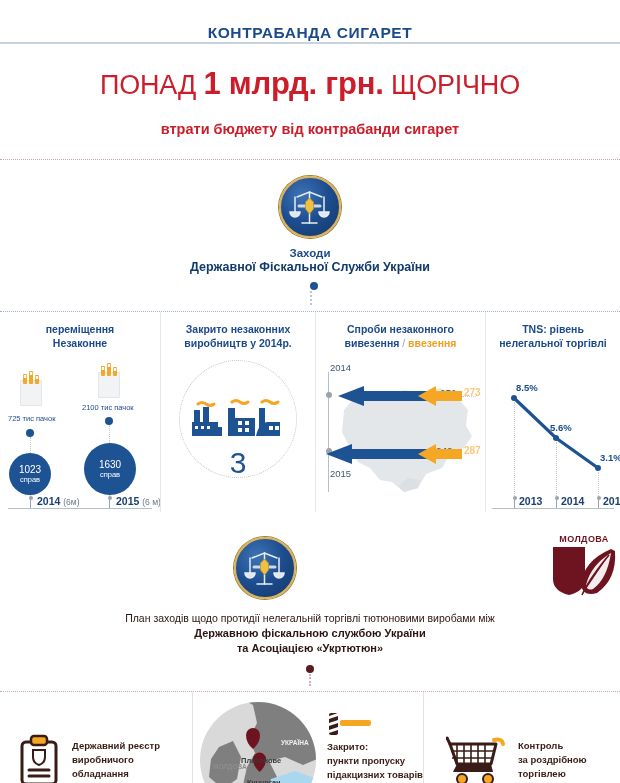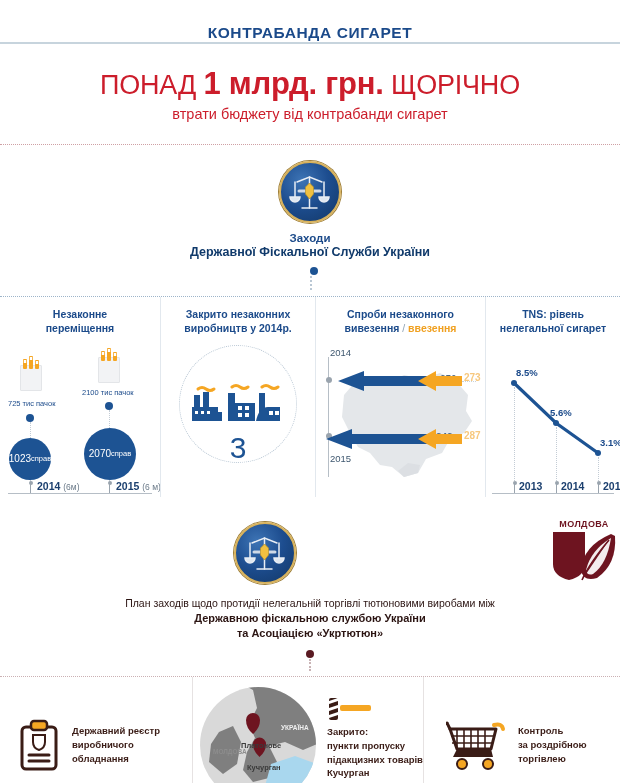--- a/index.html
+++ b/index.html
@@ -25,22 +25,22 @@
 
   
   .hero { padding-top: 22px; text-align: center; }
   .hero-main {
     font-size: 27px; color: #cc1d2b; letter-spacing: -0.2px;
     white-space: nowrap;
   }
   .hero-main .lite { font-weight: normal; }
   .hero-main .bold { font-weight: bold; font-size: 31px; }
   .hero-sub {
-    margin-top: 4px;
-    font-size: 14.5px; color: #cc1d2b; font-weight: normal; text-align: center;
+    margin-top: 19px;
+    font-size: 14.5px; color: #cc1d2b; font-weight: bold; text-align: center;
   }
   .hero-rule {
     margin: 22px 0 0 0; height: 0;
     border-top: 1px dotted #cfa0a4;
   }
 
   
   .emblem-block { text-align: center; padding-top: 16px; }
   .seal {
     width: 62px; height: 62px; margin: 0 auto;
@@ -98,21 +98,21 @@
   }
   .sm-dot {
     position: absolute; width: 8px; height: 8px; border-radius: 50%;
     background: #1d5393;
   }
   .dotline {
     position: absolute; width: 0; border-left: 1px dotted #c3ccd5;
   }
   .bubble {
     position: absolute; border-radius: 50%; background: #1d5393;
-    color: #fff; display: flex; flex-direction: row;
+    color: #fff; display: flex; flex-direction: column;
     align-items: center; justify-content: center; line-height: 1.05;
   }
   .bubble .num { font-size: 10px; font-weight: normal; }
   .bubble .wrd { font-size: 7.5px; }
   .axis {
     position: absolute; left: 8px; right: 8px; bottom: 16px;
     height: 1px; background: #b6bec6;
   }
   .tick {
     position: absolute; bottom: 17px; width: 1px; height: 9px; background: #9aa4ae;
@@ -256,22 +256,22 @@
     <div class="conn-dot"></div>
     <div class="conn-line"></div>
   </div>
   <div class="sec-rule"></div>
 </div>
 
 <div class="cols">
 
   <div class="col c1">
     <div class="col-title">
+      <div>переміщення</div>
       <div>Незаконне</div>
-      <div>переміщення</div>
     </div>
     <div class="c1-body">
 
       <div class="pack" style="left:20px; top:30px;">
         <svg class="cigs" width="21" height="13" viewBox="0 0 21 13">
           <g fill="#f5a623">
             <rect x="2" y="3" width="4" height="10" rx="1"></rect>
             <rect x="8" y="0" width="4" height="13" rx="1"></rect>
             <rect x="14" y="4" width="4" height="9" rx="1"></rect>
           </g>
@@ -304,21 +304,21 @@
             <rect x="8.8" y="1" width="2.4" height="3"></rect>
             <rect x="14.8" y="5" width="2.4" height="3"></rect>
           </g>
         </svg>
         <div class="box"></div>
       </div>
       <div class="pack-label" style="left:82px; top:53px;">2100 тис пачок</div>
       <div class="sm-dot" style="left:105px; top:67px;"></div>
       <div class="dotline" style="left:109px; top:75px; height:18px;"></div>
       <div class="bubble" style="left:84px; top:93px; width:52px; height:52px;">
-        <div class="num">2070</div>
+        <div class="num">1630</div>
         <div class="wrd">справ</div>
       </div>
       <div class="dotline" style="left:109px; top:145px; height:14px;"></div>
 
       <div class="axis"></div>
       <div class="tick" style="left:30px;"></div>
       <div class="tick" style="left:109px;"></div>
       <div class="yr-label" style="left:37px;">
         <span>2014</span>
         <span class="mo">(6м)</span>
@@ -411,21 +411,21 @@
       </svg>
     </div>
 
     <div class="arrow-num num-amber" style="position:absolute; left:148px; top:75px;">273</div>
     <div class="arrow-num num-amber" style="position:absolute; left:148px; top:133px;">287</div>
   </div>
 
   <div class="col c4">
     <div class="col-title">
       <div>TNS: рівень</div>
-      <div>нелегальної сигарет</div>
+      <div>нелегальної торгівлі</div>
     </div>
     <div class="c4-body">
       <svg style="position:absolute; left:0; top:0;" width="135" height="175" viewBox="0 0 135 175">
         <path d="M28 48 L70 88 L112 118" stroke="#1d5393" stroke-width="3.2" fill="none" stroke-linecap="round"></path>
       </svg>
       <div class="c4-pt" style="left:25px; top:45px;"></div>
       <div class="c4-pt" style="left:67px; top:85px;"></div>
       <div class="c4-pt" style="left:109px; top:115px;"></div>
       <div class="c4-val" style="left:30px; top:32px;">8.5%</div>
       <div class="c4-val" style="left:64px; top:72px;">5.6%</div>

